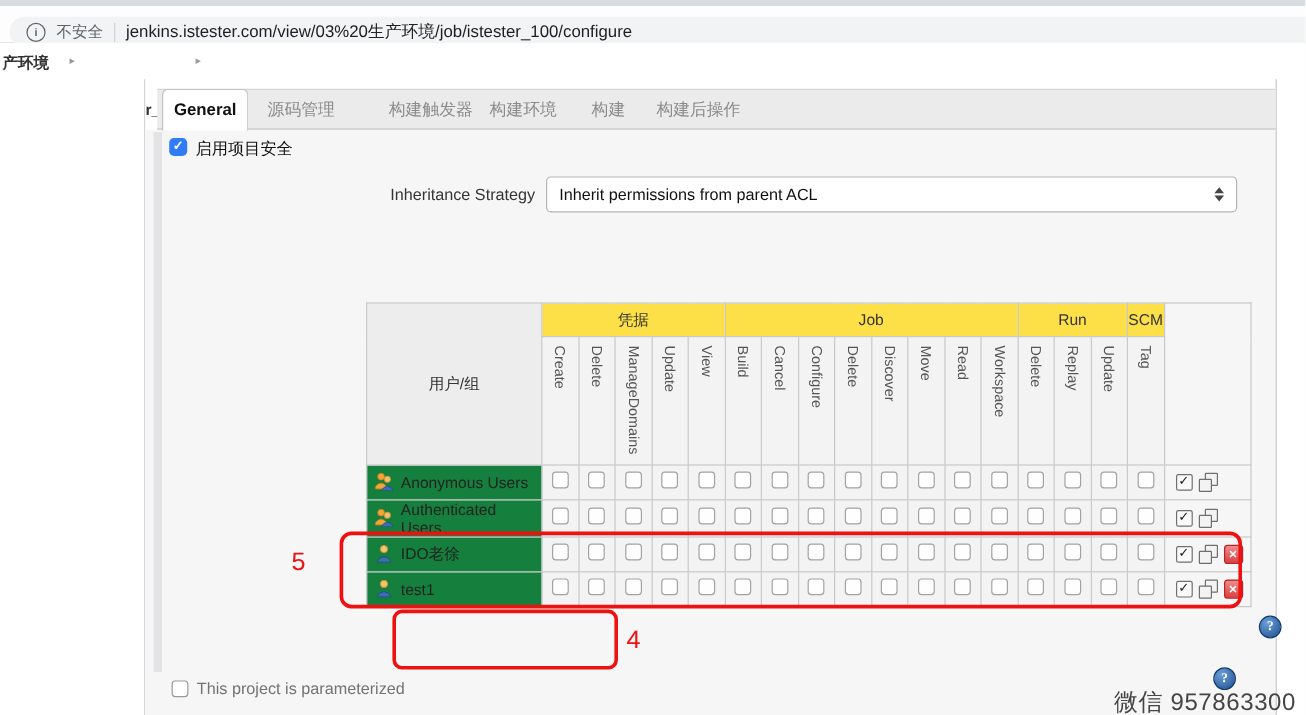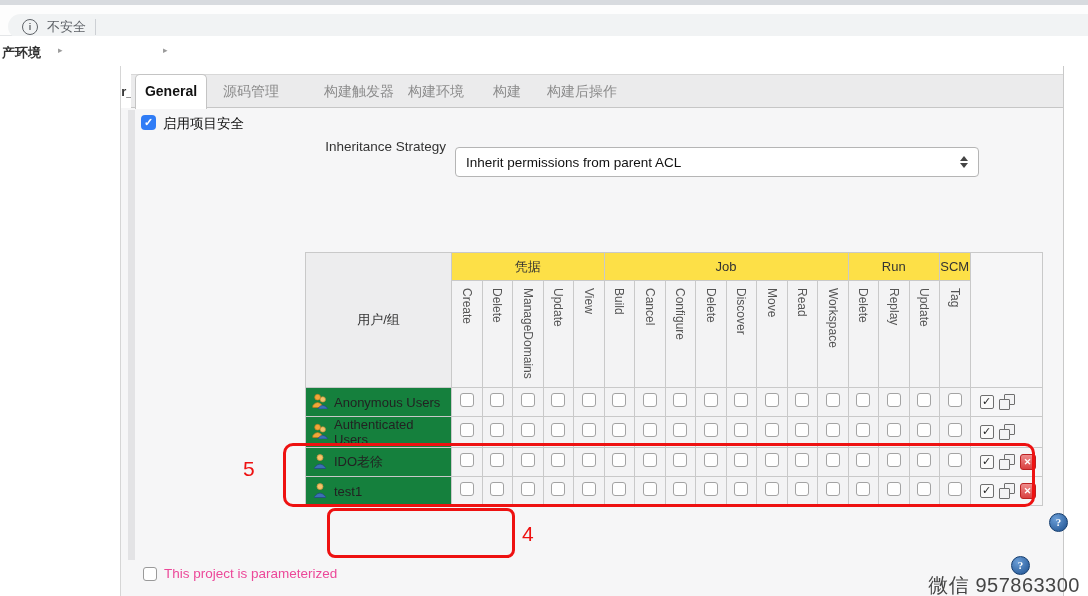--- a/index.html
+++ b/index.html
@@ -21,22 +21,22 @@
   .content-bg{position:absolute;left:121px;top:108px;width:942px;height:488px;background:#f6f6f7;}
   .right-border{position:absolute;left:1063px;top:66px;width:1px;height:530px;background:#c9c9c9;}
   .tab-strip{position:absolute;left:131px;top:74px;width:932px;height:34px;background:#ebebec;border-top:1px solid #d8d8d8;border-bottom:1px solid #c6c6c6;box-sizing:border-box;}
   .tab-active{position:absolute;left:135px;top:74px;width:72px;height:35px;background:#fff;border:1px solid #c4c4c4;border-bottom:none;border-radius:5px 5px 0 0;box-sizing:border-box;font-size:14px;font-weight:bold;color:#111;text-align:center;line-height:33px;z-index:3;}
   .tab-inactive{position:absolute;top:83px;font-size:14px;color:#8b8b8b;z-index:3;}
   .indent-bar{position:absolute;left:128px;top:110px;width:7px;height:450px;background:#e3e3e5;}
   
   .cb-blue{position:absolute;left:141px;top:115px;width:15px;height:15px;background:var(--checkbox-blue,#2f7cf6);border-radius:4px;color:#fff;font-size:11px;line-height:15px;text-align:center;font-weight:bold;}
   .enable-label{position:absolute;left:163px;top:115px;font-size:13.5px;color:#111;}
   
-  .inh-label{position:absolute;left:290px;top:139px;width:156px;text-align:right;font-size:13.5px;color:#333;}
-  .sel{position:absolute;left:455px;top:147px;width:524px;height:30px;background:#fff;border:1px solid #b5b5b5;border-radius:4px;box-sizing:border-box;display:flex;align-items:center;padding:0 10px;}
+  .inh-label{position:absolute;left:290px;top:155px;width:156px;text-align:right;font-size:13.5px;color:#333;}
+  .sel{position:absolute;left:455px;top:147px;width:576px;height:30px;background:#fff;border:1px solid #b5b5b5;border-radius:4px;box-sizing:border-box;display:flex;align-items:center;padding:0 10px;}
   .sel-value{flex:1;font-size:13.5px;color:#111;}
   .sel-arrows{display:flex;flex-direction:column;gap:2px;align-items:center;}
   .tri-up{width:0;height:0;border-left:4px solid transparent;border-right:4px solid transparent;border-bottom:5px solid #444;}
   .tri-down{width:0;height:0;border-left:4px solid transparent;border-right:4px solid transparent;border-top:5px solid #444;}
   .help-text{position:absolute;left:472px;top:189px;width:560px;font-size:13.4px;color:#2b2b2b;line-height:1.55;}
   .help-text a{color:var(--link-blue,#2a5db0);text-decoration:underline;}
   
   .tbl-wrap{position:absolute;left:305px;top:252px;}
   table.matrix{border-collapse:collapse;table-layout:fixed;}
   table.matrix th,table.matrix td{border:1px solid #c9c9c9;padding:0;}
@@ -59,34 +59,35 @@
   .psvg{width:16px;height:16px;flex:none;}
   
   .anno-box{position:absolute;border:3.5px solid var(--annotation-red,#ee1111);z-index:20;}
   .anno-rows{left:283px;top:443px;width:746px;height:58px;border-radius:10px;}
   .anno-btn{left:327px;top:508px;width:182px;height:44px;border-radius:8px;}
   .anno-num{position:absolute;font-size:21px;color:var(--annotation-red,#ee1111);z-index:21;}
   .add-btn{position:absolute;left:333px;top:514px;width:146px;height:32px;background:linear-gradient(#fafafa,#d7d7d7);border:1px solid #999;border-radius:3px;font-size:13px;font-weight:bold;color:#333;box-shadow:0 0 0 3px #a8cdf5;z-index:15;font-family:"Liberation Sans",sans-serif;}
   .help-icon{position:absolute;width:17px;height:17px;border-radius:50%;background:radial-gradient(circle at 35% 30%,#6c9fd8,var(--help-blue,#1c4f8e));border:1px solid #123c6e;color:#fff;font-size:11px;font-weight:bold;text-align:center;line-height:17px;z-index:60;font-family:"Liberation Serif",serif;}
   
   .cb-empty{position:absolute;left:143px;top:567px;width:14px;height:14px;border:1.5px solid #9a9a9a;border-radius:3px;background:#fff;box-sizing:border-box;}
-  .param-label{position:absolute;left:164px;top:566px;font-size:13.5px;color:#ec4899;}
+  .param-label{position:absolute;left:164px;top:566px;font-size:13.5px;color:#737373;}
   .watermark{position:absolute;right:8px;top:572px;font-size:20px;color:#454545;z-index:50;letter-spacing:0.5px;}
 </style>
 </head>
 <body>
 
 <div id="page">
 
   <div class="top-strip"></div>
   <div class="toolbar">
     <div class="omnibox">
       <span class="info-icon">i</span>
       <span class="sec-label">不安全</span>
       <span class="url-divider"></span>
+      <span class="url-text">jenkins.istester.com/view/03%20生产环境/job/istester_100/configure</span>
     </div>
   </div>
 
   <div class="breadcrumb">
     <span class="bc-item" style="left:2px;">产环境</span>
     <span class="bc-chev" style="left:58px;">▸</span>
     <span class="bc-item" style="left:80px;margin-top:40px;">istester_100</span>
     <span class="bc-chev" style="left:163px;">▸</span>
   </div>
 

